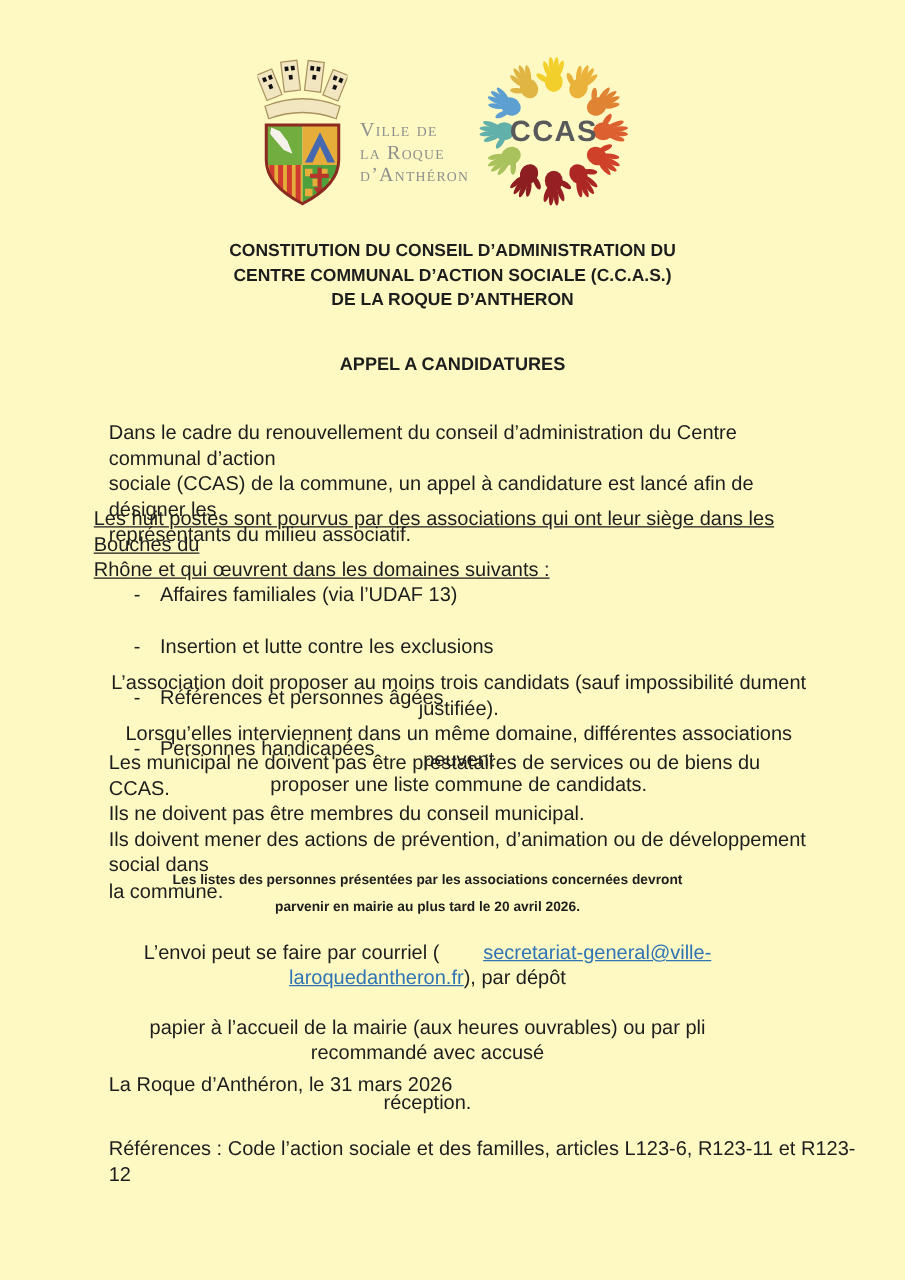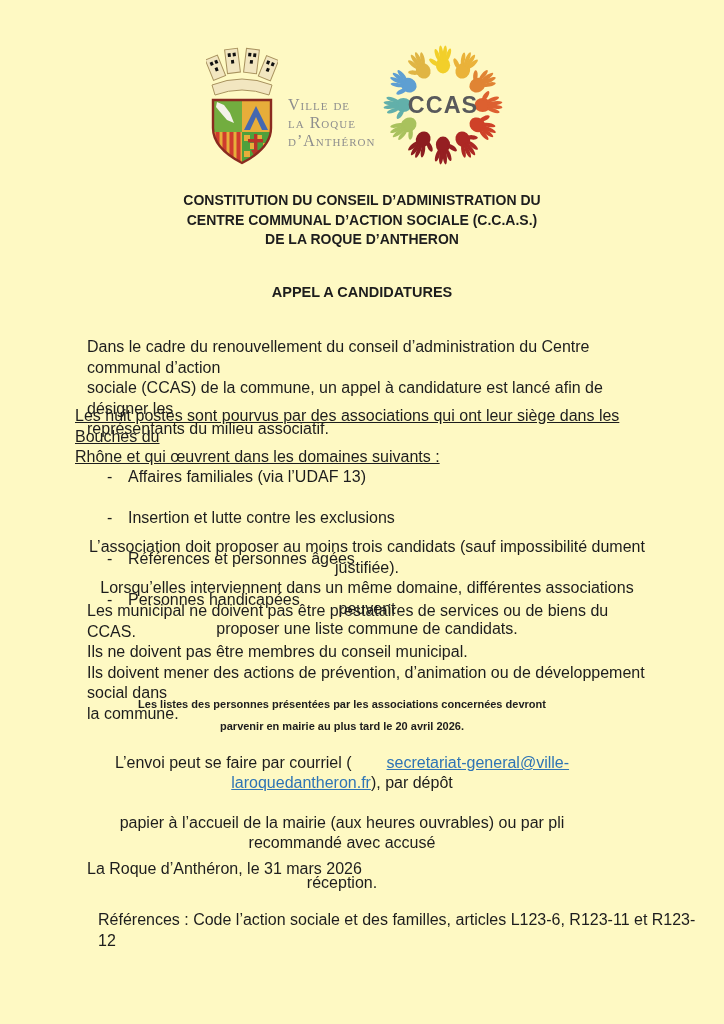--- a/index.html
+++ b/index.html
@@ -48,21 +48,21 @@
   .bullet-dash{width:21px;padding-left:20px;}
   .p3{top:537px;left:87px;width:560px;text-align:center;}
   .p4{top:601px;left:87px;width:560px;}
   .deadline{
     top:694px;left:80px;width:524px;text-align:center;
     font-weight:bold;font-size:11px;line-height:21.5px;
   }
   .envoi{top:753px;left:80px;width:524px;text-align:center;line-height:20px;}
   .envoi a{color:#2e74b5;text-decoration:underline;cursor:pointer;padding-left:35px;}
   .dateline{top:859px;left:87px;width:560px;}
-  .references{top:910px;left:87px;width:600px;margin-left:11px;}
+  .references{top:910px;left:87px;width:600px;}
 </style>
 </head>
 <body>
 
 <div class="page">
 
   <div class="coat-wrap">
     <svg class="coat-svg" viewBox="0 0 70 122">
 
       <g stroke="#a8925e" stroke-width="1" fill="#f2e6c0">

